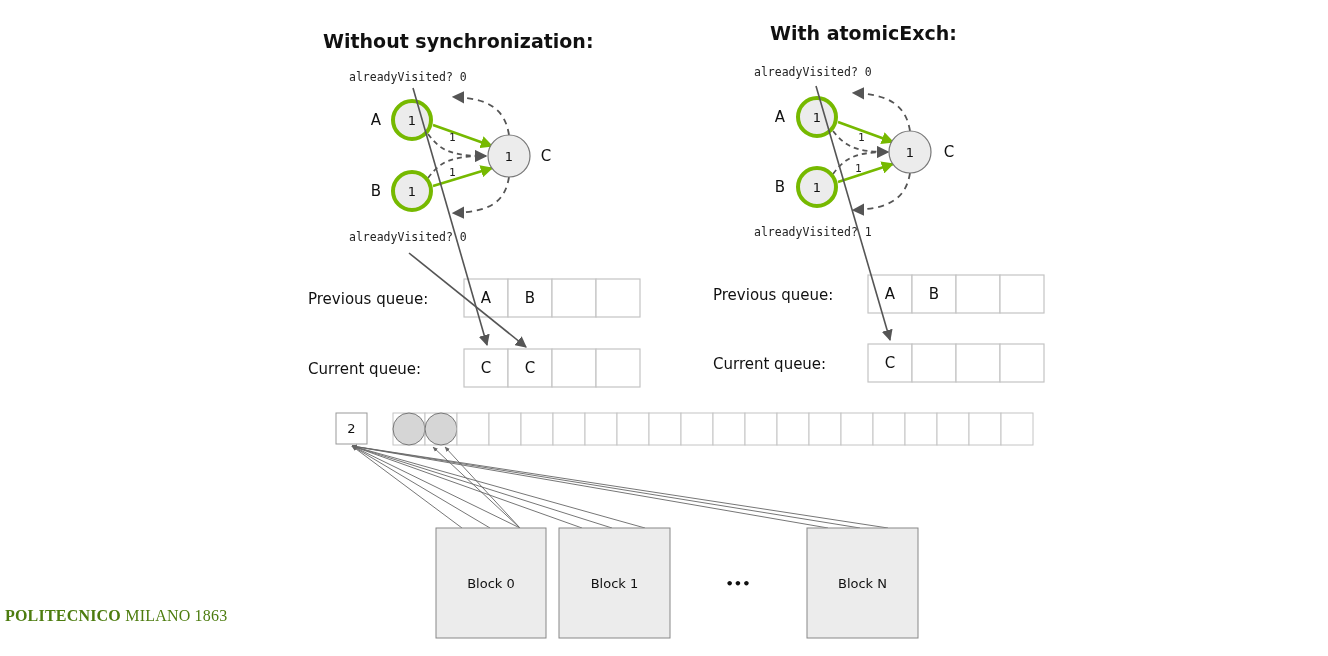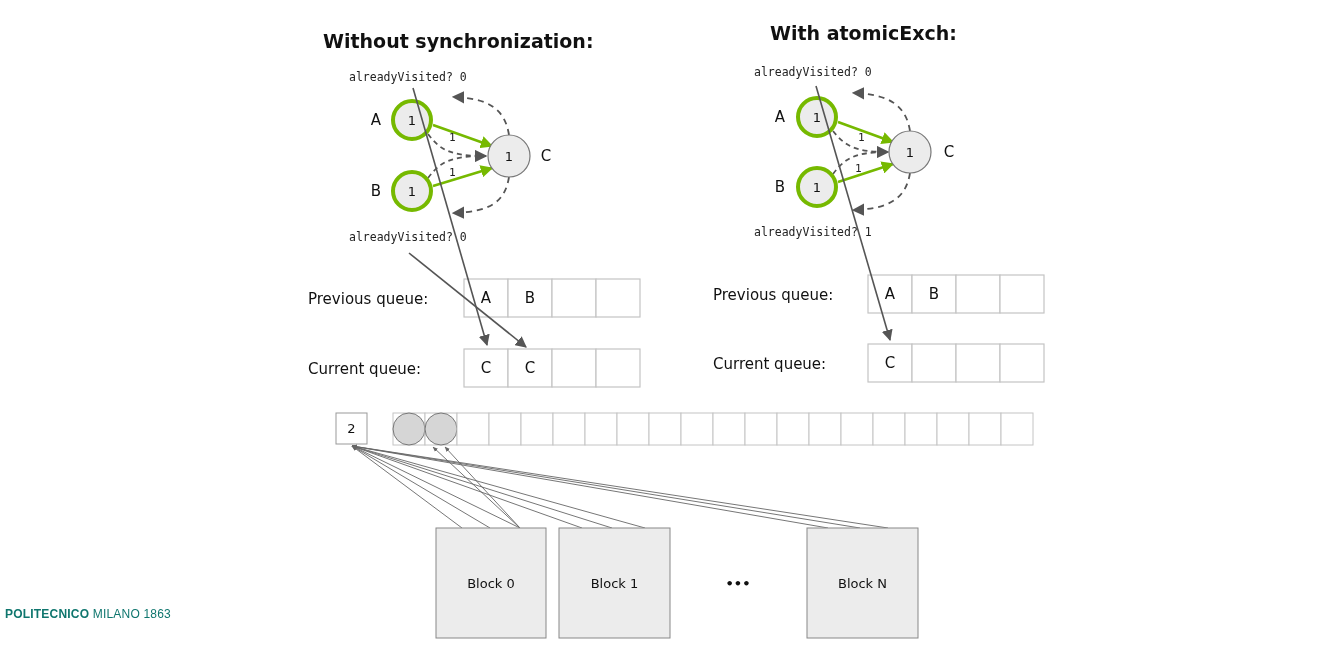--- a/index.html
+++ b/index.html
@@ -7,22 +7,22 @@
          font-family:"DejaVu Sans", sans-serif; color:#111; }
   svg { position:absolute; left:0; top:0; }
   .title { font-family:"DejaVu Sans", sans-serif; font-weight:bold; font-size:19px; fill:#111; }
   .mono { font-family:"DejaVu Sans Mono", monospace; font-size:11.5px; fill:#222; }
   .lbl { font-family:"DejaVu Sans", sans-serif; font-size:15px; fill:#111; }
   .qlbl { font-family:"DejaVu Sans", sans-serif; font-size:15px; fill:#111; }
   .nodeval { font-family:"DejaVu Sans", sans-serif; font-size:13px; fill:#111; }
   .edgeval { font-family:"DejaVu Sans Mono", monospace; font-size:11px; fill:#222; }
   .cellTxt { font-family:"DejaVu Sans", sans-serif; font-size:15px; fill:#111; }
   .blockTxt { font-family:"DejaVu Sans", sans-serif; font-size:13px; fill:#111; }
-  .footer { position:absolute; left:5px; top:607px; font-family:Liberation Sans, sans-serif;
-            font-size:12px; color:#0f766e; letter-spacing:0.2px; }
+  .footer { position:absolute; left:5px; top:607px; font-family:Liberation Serif, serif;
+            font-size:16px; color:#4d7c0f; letter-spacing:0.2px; }
   .footer b { font-weight:bold; }
 </style>
 </head>
 <body>
 
 <svg width="1328" height="656" viewBox="0 0 1328 656">
   <defs>
     <marker id="mkGray" viewBox="0 0 10 10" refX="9" refY="5" markerWidth="7" markerHeight="7" orient="auto-start-reverse">
       <path d="M0,0 L10,5 L0,10 z" fill="#555"></path>
     </marker>

